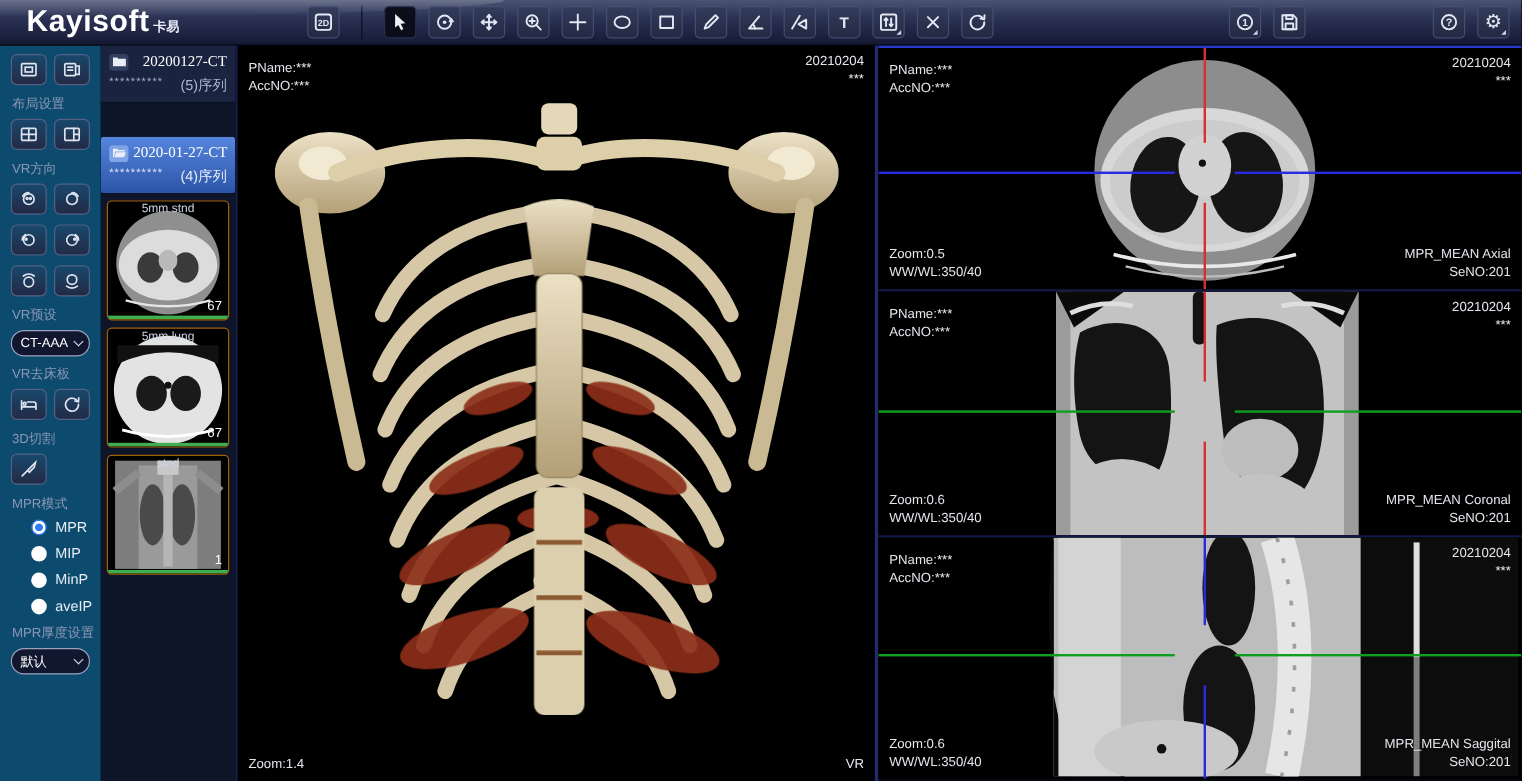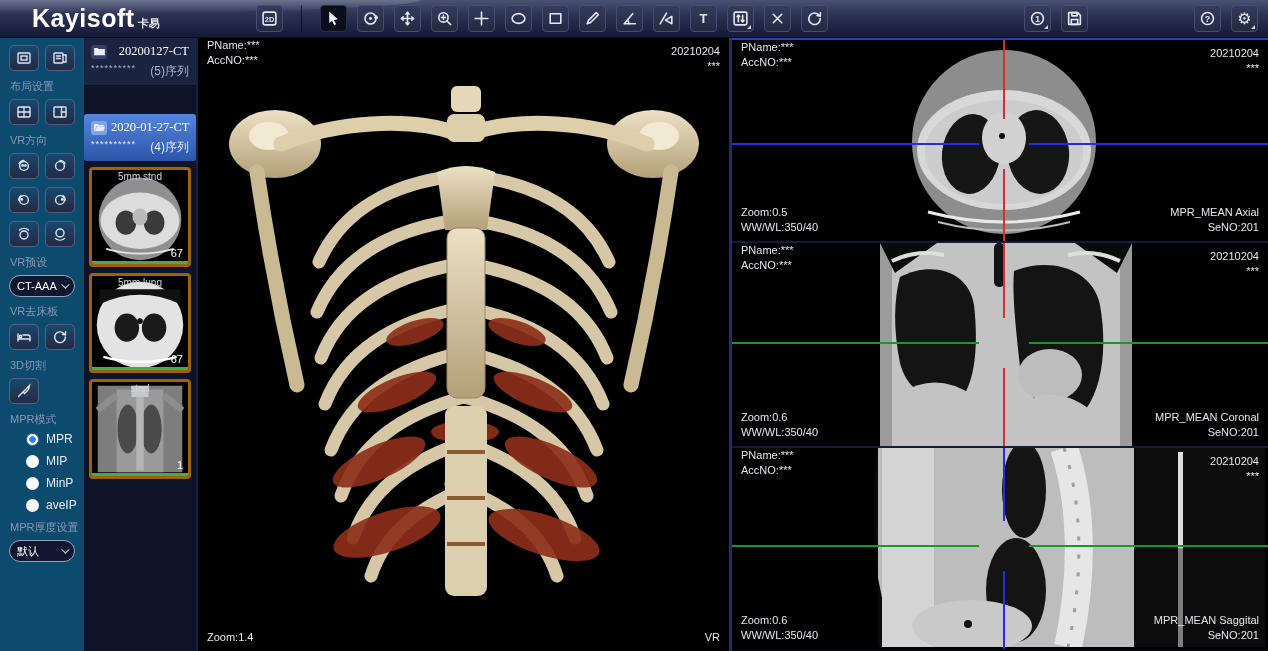--- a/index.html
+++ b/index.html
@@ -7,21 +7,21 @@
               font-family:"Liberation Sans", sans-serif; }
   .app { width:1268px; height:651px; display:flex; flex-direction:column; }
 
   
   .header { height:38px; display:flex; align-items:center; flex:0 0 38px;
     background:linear-gradient(180deg,#4a5373 0%,#2b3254 40%,#141a34 100%);
     border-bottom:1px solid #0a0e1d; position:relative; }
   .header::before { content:""; position:absolute; left:0; top:0; width:420px; height:14px;
     background:linear-gradient(180deg,rgba(255,255,255,.18),rgba(255,255,255,0));
     border-radius:0 0 100% 0; pointer-events:none; }
-  .logo { width:212px; padding-left:32px; display:flex; align-items:baseline; gap:3px; }
+  .logo { width:212px; padding-left:22px; display:flex; align-items:baseline; gap:3px; }
   .logo-main { color:#fff; font-size:25px; font-weight:bold; letter-spacing:.5px; }
   .logo-suffix { color:#e8ecf8; font-size:11px; font-weight:bold; }
   .tb-divider { width:1px; height:28px; background:#0c1022; margin:0 8px; }
   .toolbar { display:flex; align-items:center; gap:10px;margin-left:44px; }
   .tbtn { width:27px; height:27px; border-radius:4px; display:flex; align-items:center; justify-content:center;
     background:linear-gradient(180deg,#343c5c,#232942); border:1px solid #454e71; cursor:pointer; position:relative;
     color:#e2e7f3; }
   .tbtn.sel { background:#0b0e1a; border-color:#2a3050; }
   .tbtn svg { width:17px; height:17px; stroke:#e2e7f3; fill:none; stroke-width:1.5;
     stroke-linecap:round; stroke-linejoin:round; }
@@ -63,39 +63,39 @@
   .folder { width:16px; height:14px; border-radius:3px; background:#33405f; display:flex; align-items:center;
     justify-content:center; flex:0 0 16px; }
   .study.sel .folder { background:#7fa4e8; }
   .folder svg { width:11px; height:9px; fill:#e8edf8; stroke:none; }
   .study-date { flex:1; text-align:right; color:#fff; font-size:12.5px; white-space:nowrap; }
   .study-sub { display:flex; justify-content:space-between; margin-top:4px; }
   .study-mask { color:#aab4cd; font-size:9px; letter-spacing:1px; }
   .study.sel .study-mask, .study.sel .study-count { color:#e6ecfa; }
   .study-count { color:#aab4cd; font-size:12px; }
   .thumbs { flex:1; padding:5px 4px; display:flex; flex-direction:column; gap:6px; align-items:center; }
-  .thumb { width:102px; height:100px; border:3px solid #a16207; border-radius:4px; background:#000;
+  .thumb { width:102px; height:100px; border:1px solid #a16207; border-radius:4px; background:#000;
     position:relative; cursor:pointer; overflow:hidden; }
   .thumb.sel { border:1px solid #6f8fd8; box-shadow:0 0 0 1px #3c5fb0; }
   .thumb-label { position:absolute; top:1px; width:100%; text-align:center; color:#cdd4e4; font-size:10px; z-index:2; }
   .thumb-num { position:absolute; bottom:5px; right:5px; color:#fff; font-size:11px; z-index:2; }
   .thumb-bar { position:absolute; bottom:0; left:0; height:3px; background:#3fae52; z-index:2; }
   .thumb svg { position:absolute; left:0; top:0; width:100%; height:100%; }
 
   
   .center { width:536px; flex:0 0 536px; background:#000; position:relative;
     border-left:2px solid #161d44; border-right:3px solid #222c6b; }
   .stack { width:533px; flex:1; display:flex; flex-direction:column; }
   .mpr { position:relative; background:#000; overflow:hidden; border-bottom:2px solid #131a44; }
   .mpr.axial { height:205px; border-top:2px solid #2a3ac8; }
   .mpr.coronal { height:205px; }
   .mpr.sagittal { height:201px; border-bottom:none; }
   .mpr svg.bg, .center svg.vrimg { position:absolute; }
   .ov { position:absolute; font-size:11px; color:#e4e6ec; line-height:15px; z-index:5; white-space:nowrap; }
-  .tl { top:0; left:9px; } .tr { top:6px; right:9px; text-align:right; }
+  .tl { top:12px; left:9px; } .tr { top:6px; right:9px; text-align:right; }
   .bl { bottom:6px; left:9px; } .br { bottom:6px; right:9px; text-align:right; }
   .xline { position:absolute; z-index:4; }
 
   
 </style>
 </head>
 <body>
 
 <div class="app">
 

